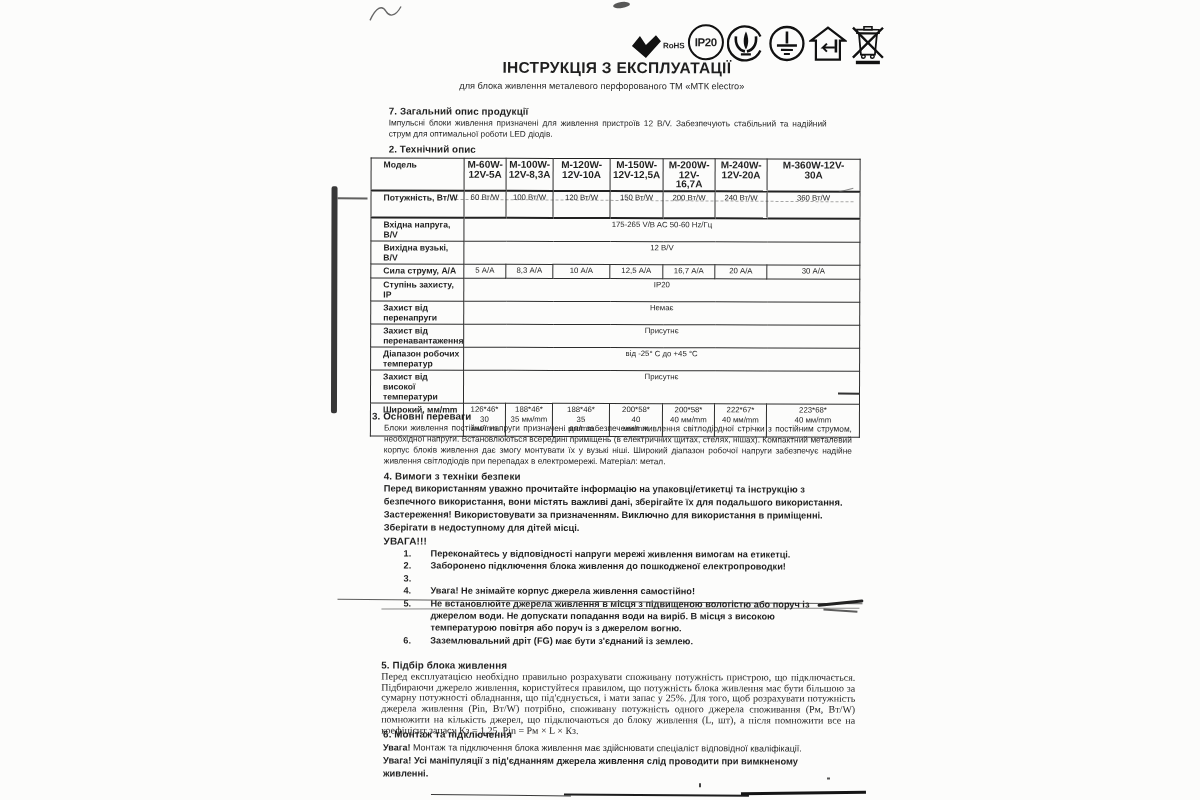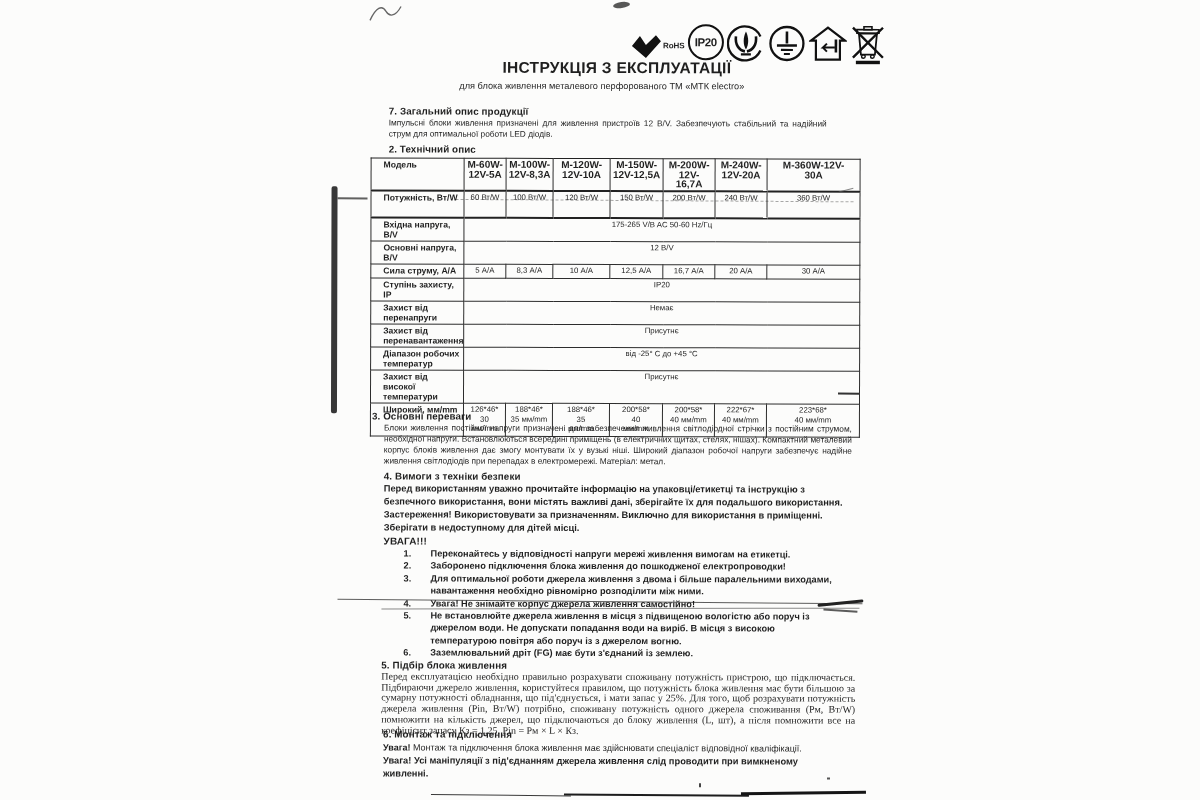--- a/index.html
+++ b/index.html
@@ -164,21 +164,21 @@
             <td class="val">200 Вт/W</td>
             <td class="val">240 Вт/W</td>
             <td class="val">360 Вт/W</td>
           </tr>
           <tr style="height: 24px;">
             <td class="lbl">Вхідна напруга,
 В/V</td>
             <td class="val" colspan="7">175-265 V/B AC 50-60 Hz/Гц</td>
           </tr>
           <tr style="height: 22px;">
-            <td class="lbl">Основні напруга,
+            <td class="lbl">Вихідна вузькі,
 В/V</td>
             <td class="val" colspan="7">12 В/V</td>
           </tr>
           <tr style="height: 14px;">
             <td class="lbl">Сила струму, А/А</td>
             <td class="val">5 А/А</td>
             <td class="val">8,3 А/А</td>
             <td class="val">10 А/А</td>
             <td class="val">12,5 А/А</td>
             <td class="val">16,7 А/А</td>
@@ -243,21 +243,20 @@
         <div class="uvaga-item">
           <span class="num">1.</span>
           <span class="txt">Переконайтесь у відповідності напруги мережі живлення вимогам на етикетці.</span>
         </div>
         <div class="uvaga-item">
           <span class="num">2.</span>
           <span class="txt">Заборонено підключення блока живлення до пошкодженої електропроводки!</span>
         </div>
         <div class="uvaga-item">
           <span class="num">3.</span>
-          <span class="txt">Для оптимальної роботи джерела живлення з двома і більше паралельними виходами, навантаження необхідно рівномірно розподілити між ними.</span>
         </div>
         <div class="uvaga-item">
           <span class="num">4.</span>
           <span class="txt">Увага! Не знімайте корпус джерела живлення самостійно!</span>
         </div>
         <div class="uvaga-item">
           <span class="num">5.</span>
           <span class="txt">Не встановлюйте джерела живлення в місця з підвищеною вологістю або поруч із джерелом води. Не допускати попадання води на виріб. В місця з високою температурою повітря або поруч із з джерелом вогню.</span>
         </div>
         <div class="uvaga-item">

